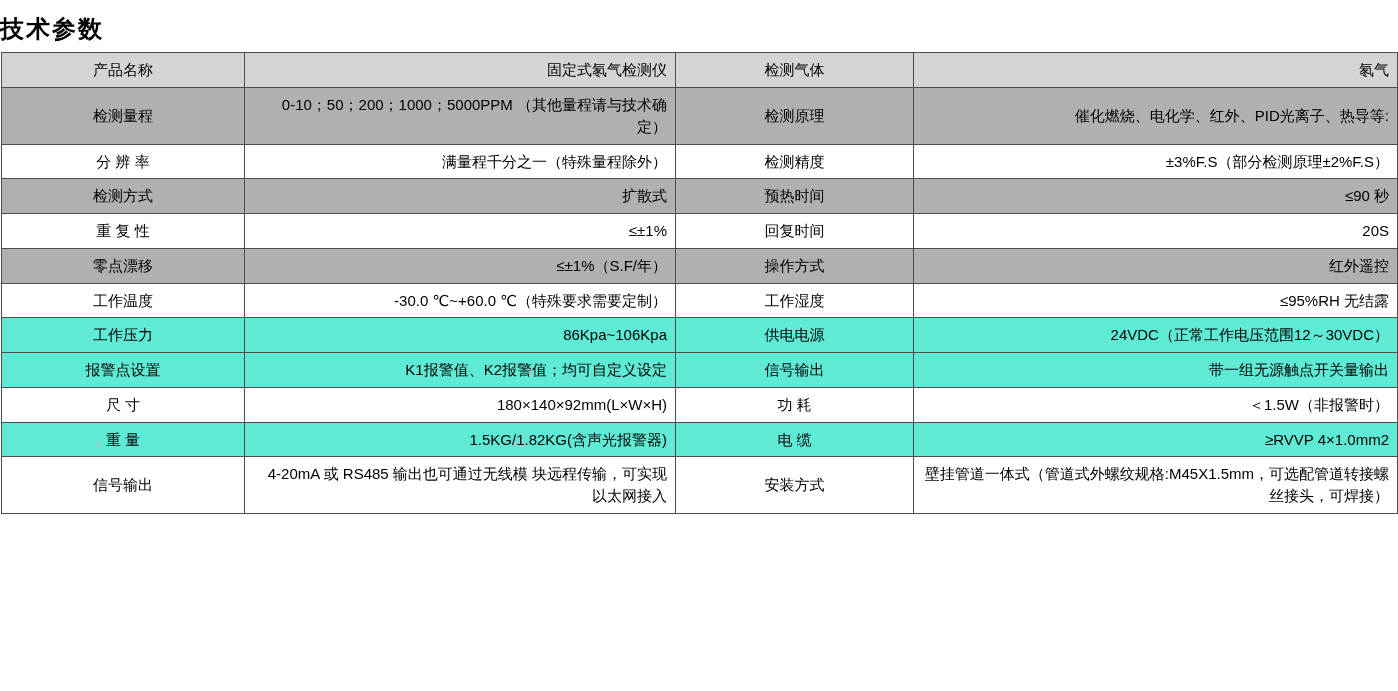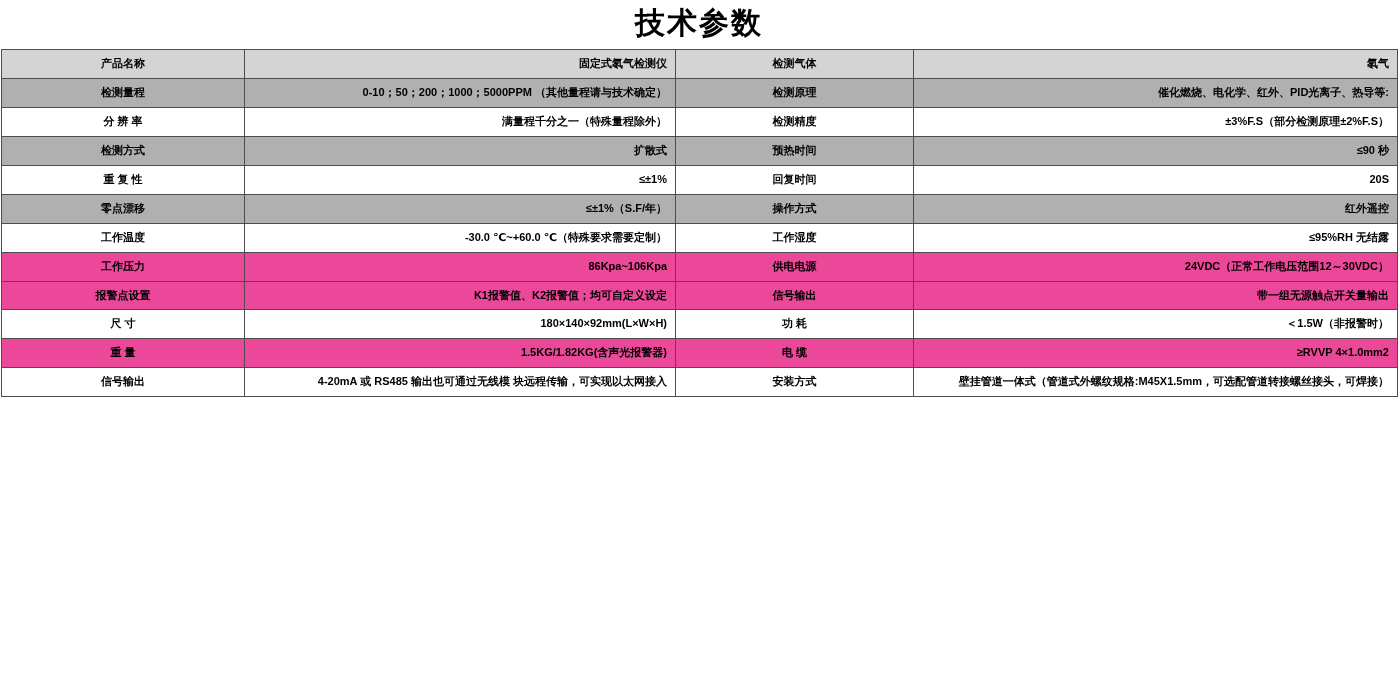--- a/index.html
+++ b/index.html
@@ -12,58 +12,58 @@
     height: 691px;
     font-family: "Liberation Sans", "DejaVu Sans", sans-serif;
     color: #000000;
     overflow: hidden;
   }
   .page {
     width: 1398px;
     box-sizing: border-box;
   }
   .title {
-    text-align: center;
-    font-size: 30px;
+    text-align: left;
+    font-size: 24px;
     font-weight: bold;
     letter-spacing: 2px;
-    padding: 6px 0 10px 0;
+    padding: 16px 0 10px 0;
     line-height: 1.1;
   }
   table.spec {
     border-collapse: collapse;
     width: 1396px;
     margin: 0 1px;
     table-layout: fixed;
   }
   table.spec td {
     border: 1px solid #4d4d4d;
-    font-size: 11px;
-    font-weight: bold;
+    font-size: 15px;
+    font-weight: normal;
     padding: 6px 8px;
     vertical-align: middle;
     line-height: 1.45;
     word-break: break-all;
   }
   td.label {
     text-align: center;
     white-space: nowrap;
   }
   td.value {
     text-align: right;
   }
   .col-l1 { width: 243px; }
   .col-v1 { width: 431px; }
   .col-l2 { width: 238px; }
   .col-v2 { width: 484px; }
 
   tr.band-a td { background: #d4d4d4; }
   tr.band-b td { background: #b0b0b0; }
   tr.band-c td { background: #ffffff; }
-  tr.band-d td { background: #ec4899; }
+  tr.band-d td { background: #5eead4; }
 </style>
 </head>
 <body>
 
 <div class="page">
 
   <div class="title">技术参数</div>
 
   <table class="spec">
     <colgroup>

